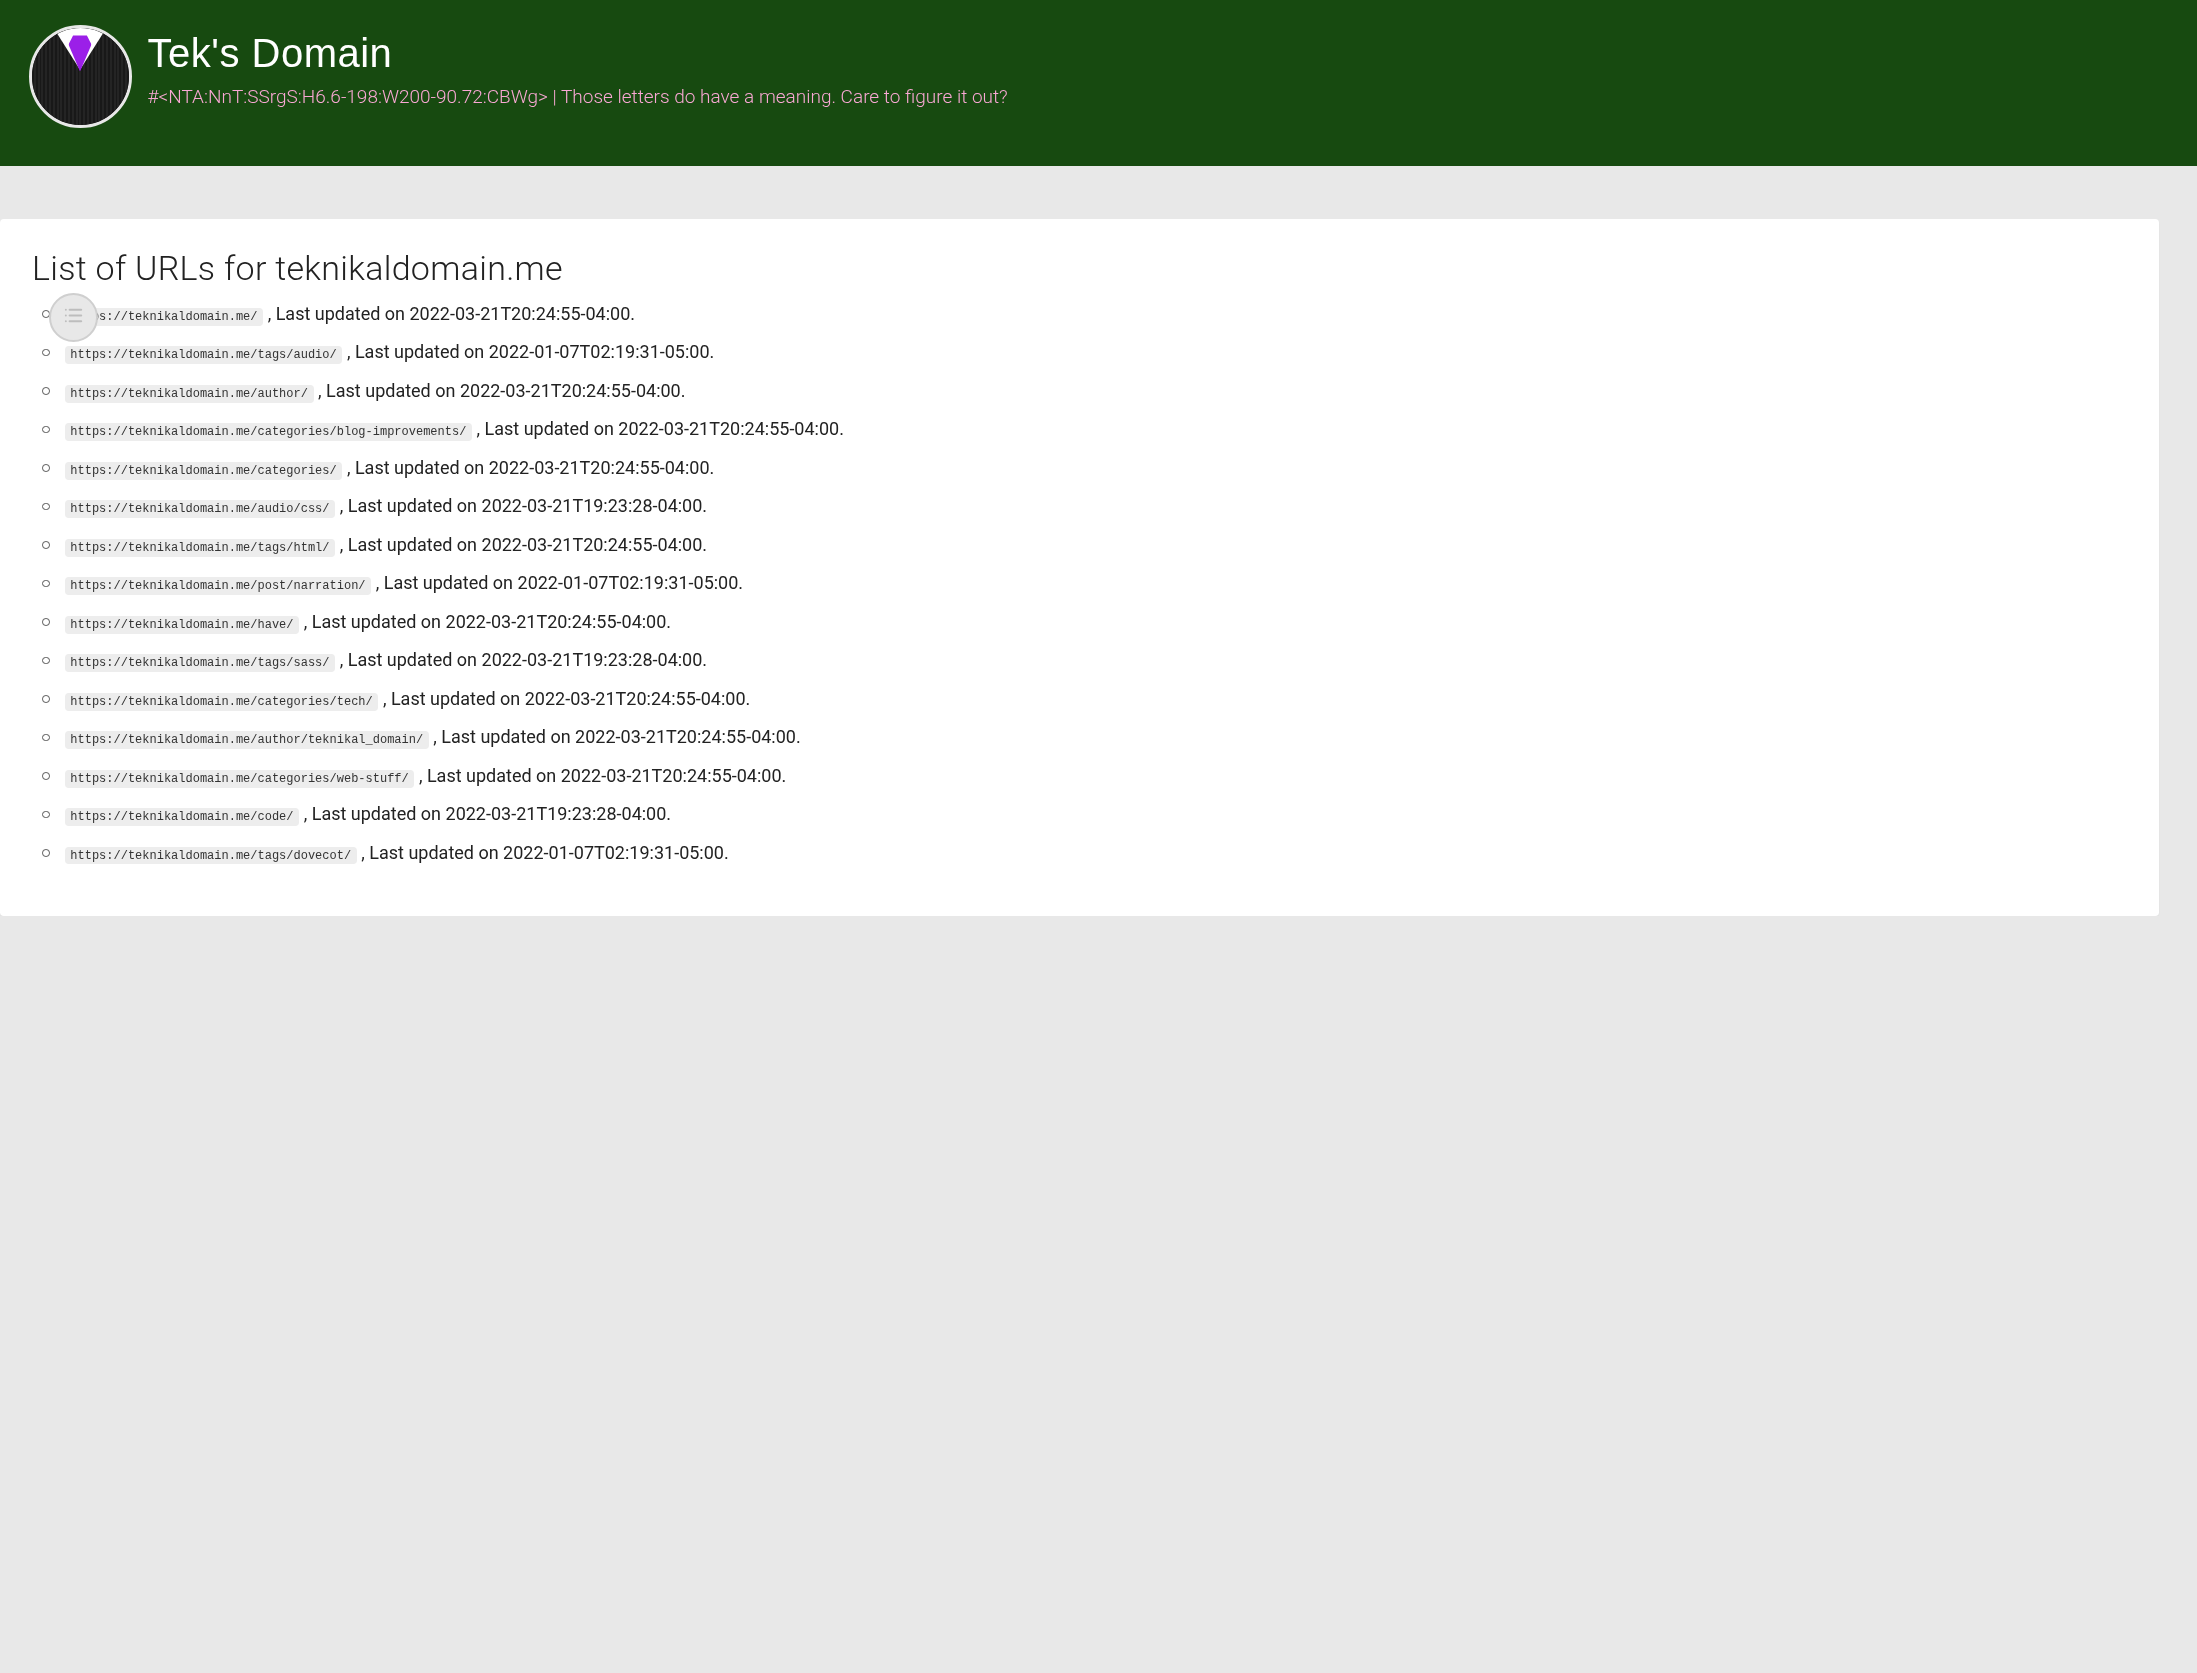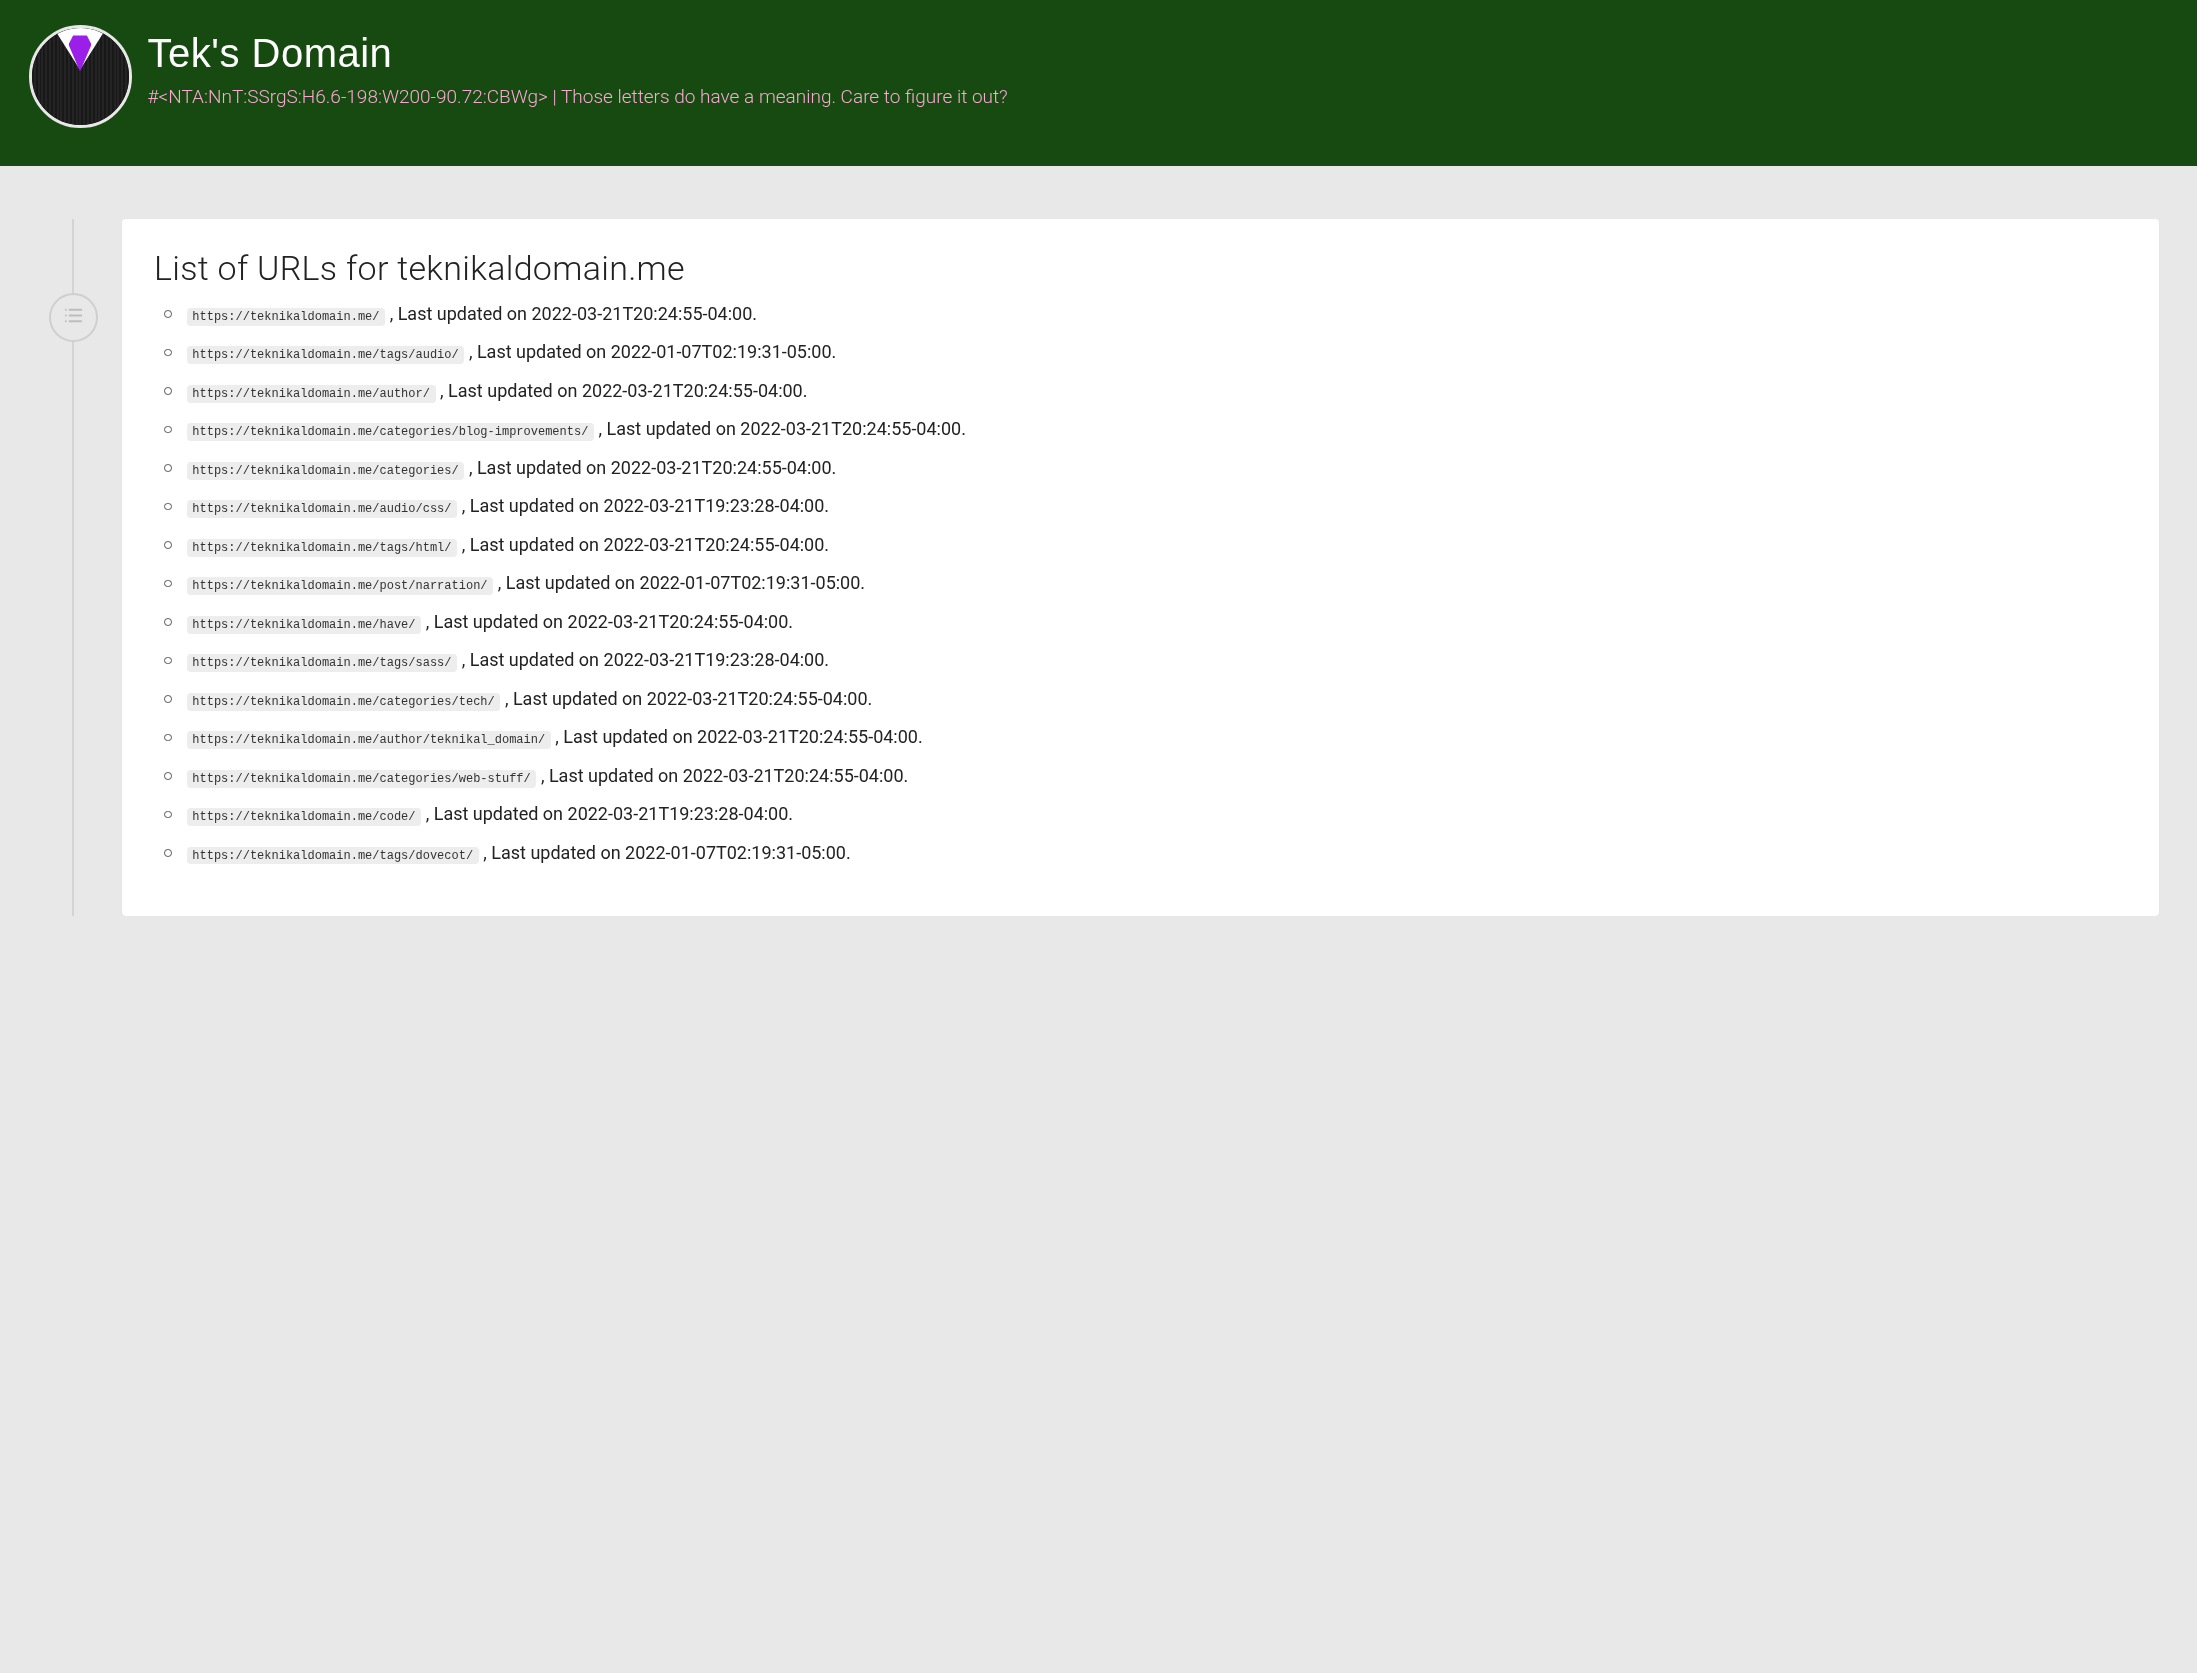--- a/index.html
+++ b/index.html
@@ -89,21 +89,20 @@
     border: 2.9px solid #cfcfcf;
     display: flex;
     align-items: center;
     justify-content: center;
     z-index: 2;
     cursor: pointer;
   }
   .toc-btn svg { width: 23px; height: 23px; }
   .content-card {
     background: #fff;
-    margin-left: 122px;
     margin-right: 38px;
     margin-top: 53px;
     border-radius: 3.8px;
     padding: 28.5px 32px 38px 32px;
     position: relative;
     box-shadow: 0 1px 1.9px rgba(0,0,0,0.05);
   }
   .page-title {
     font-size: 34px;
     font-weight: 300;

